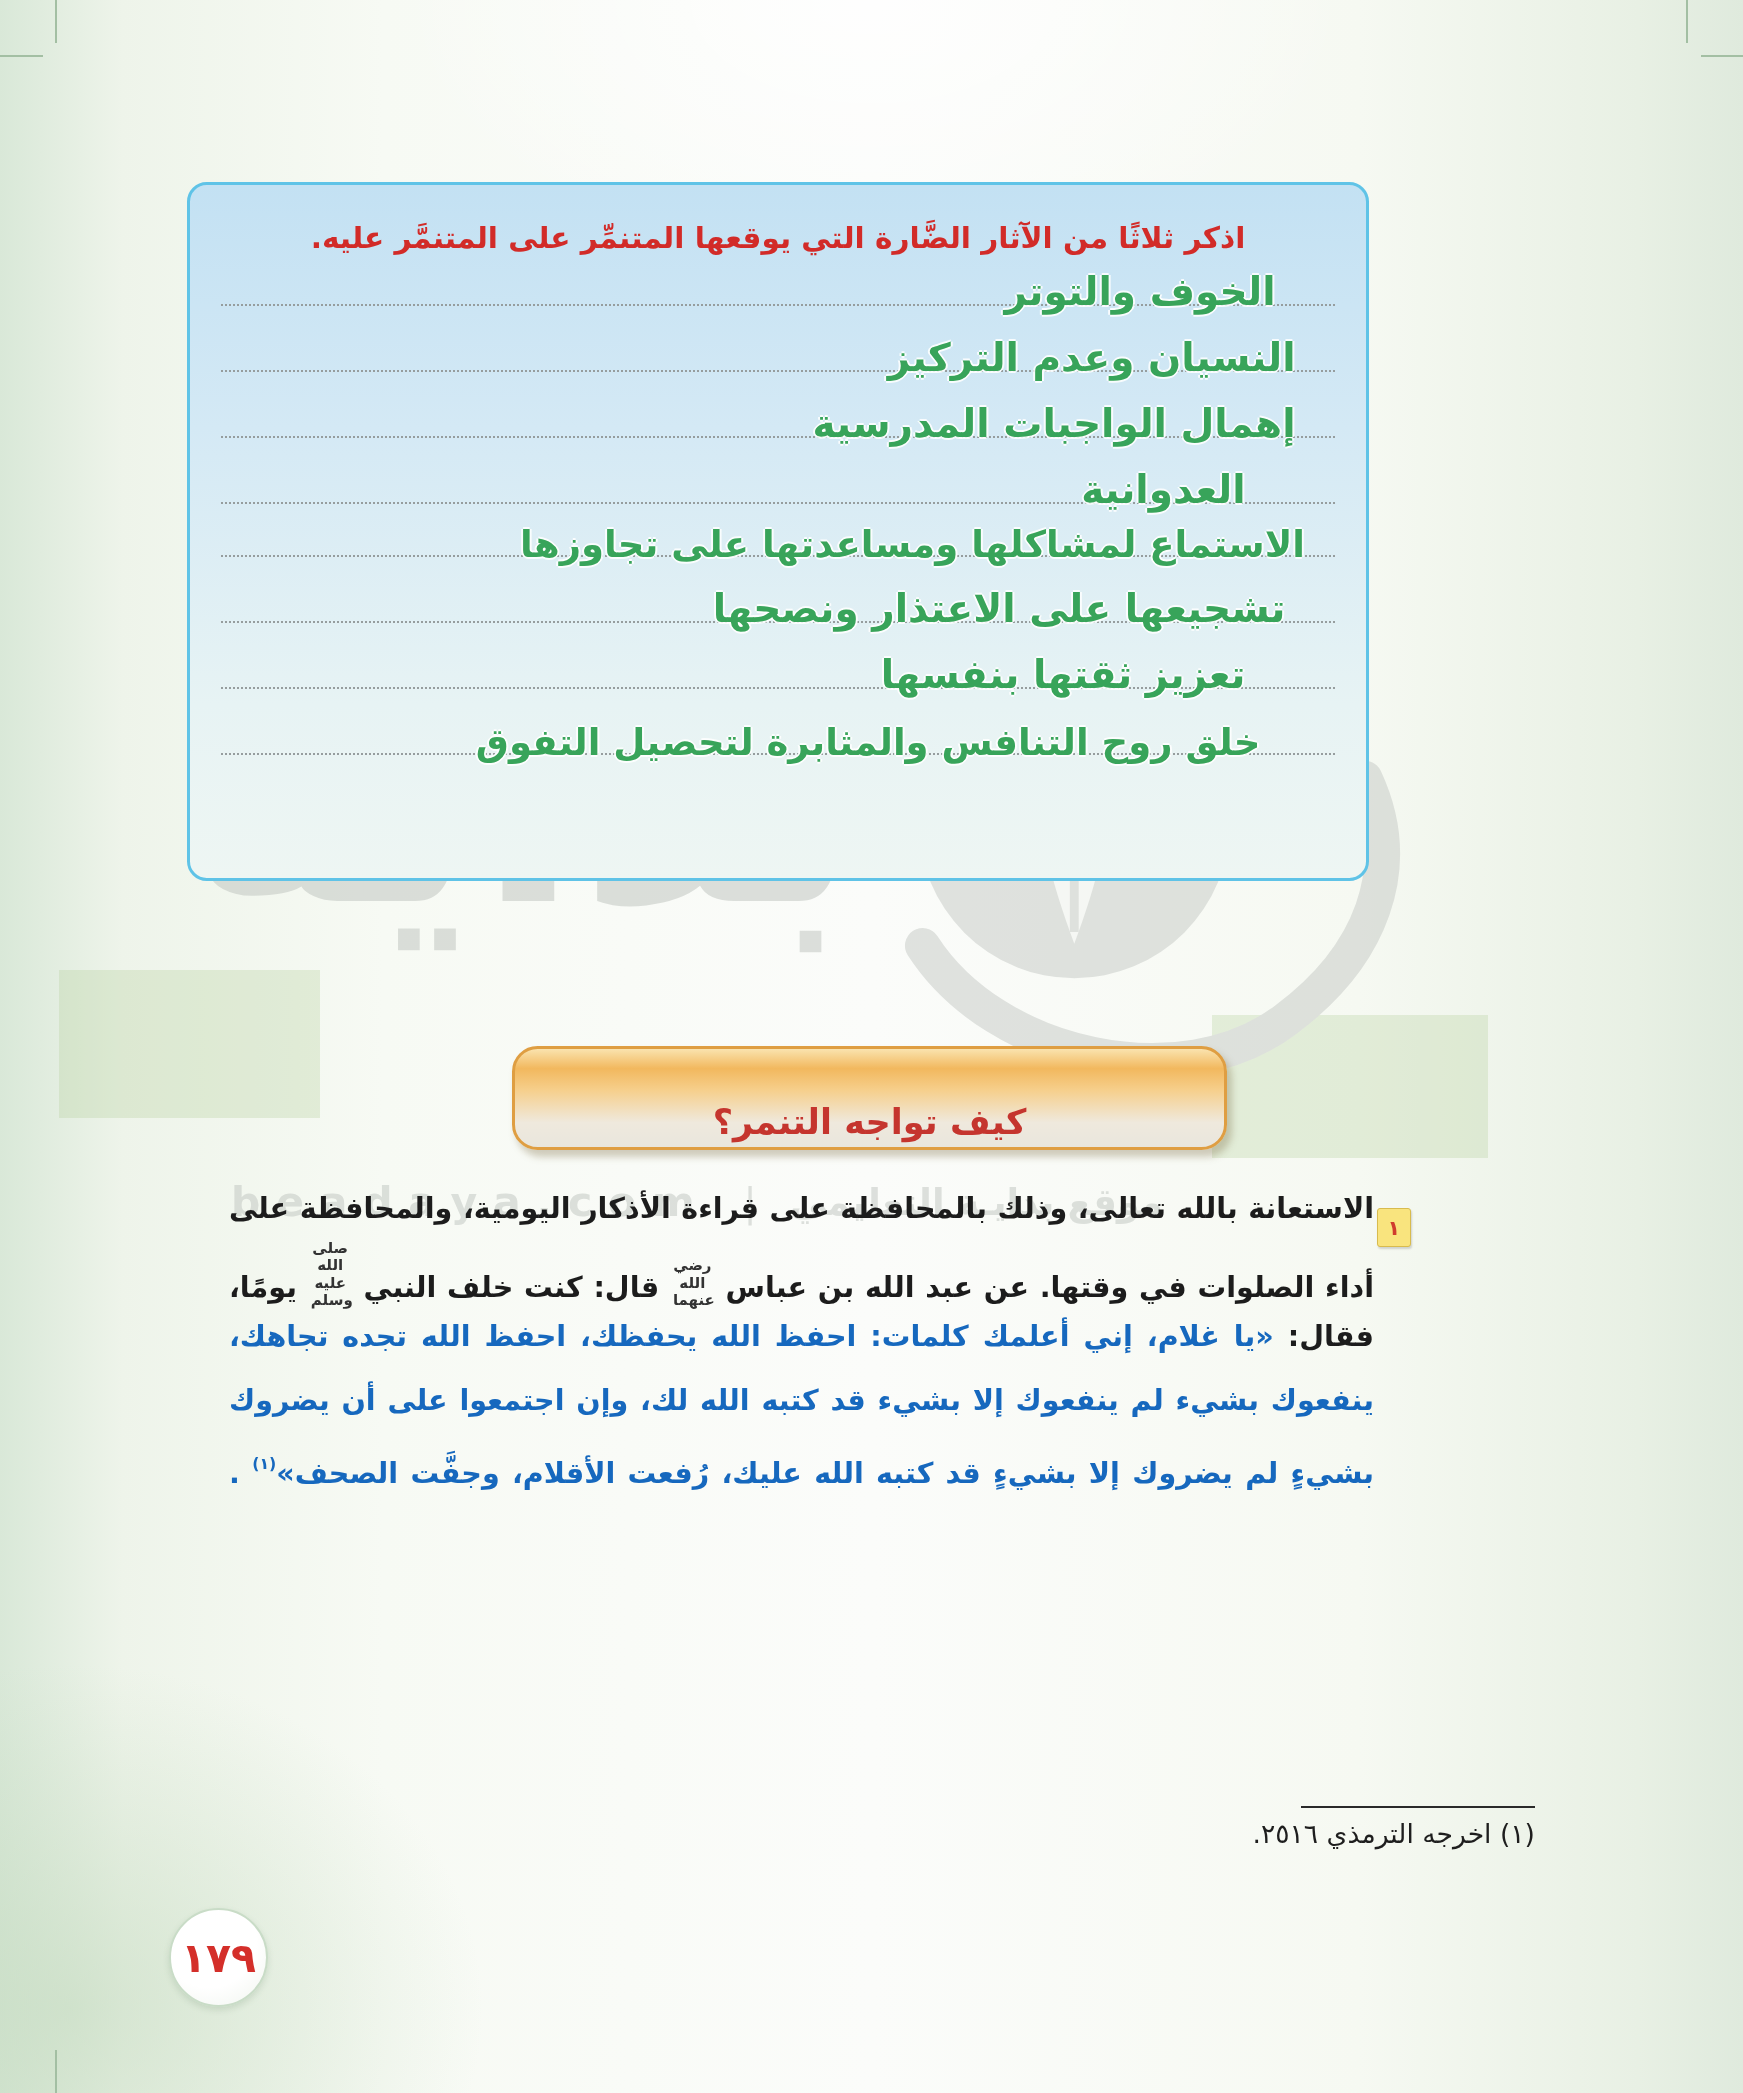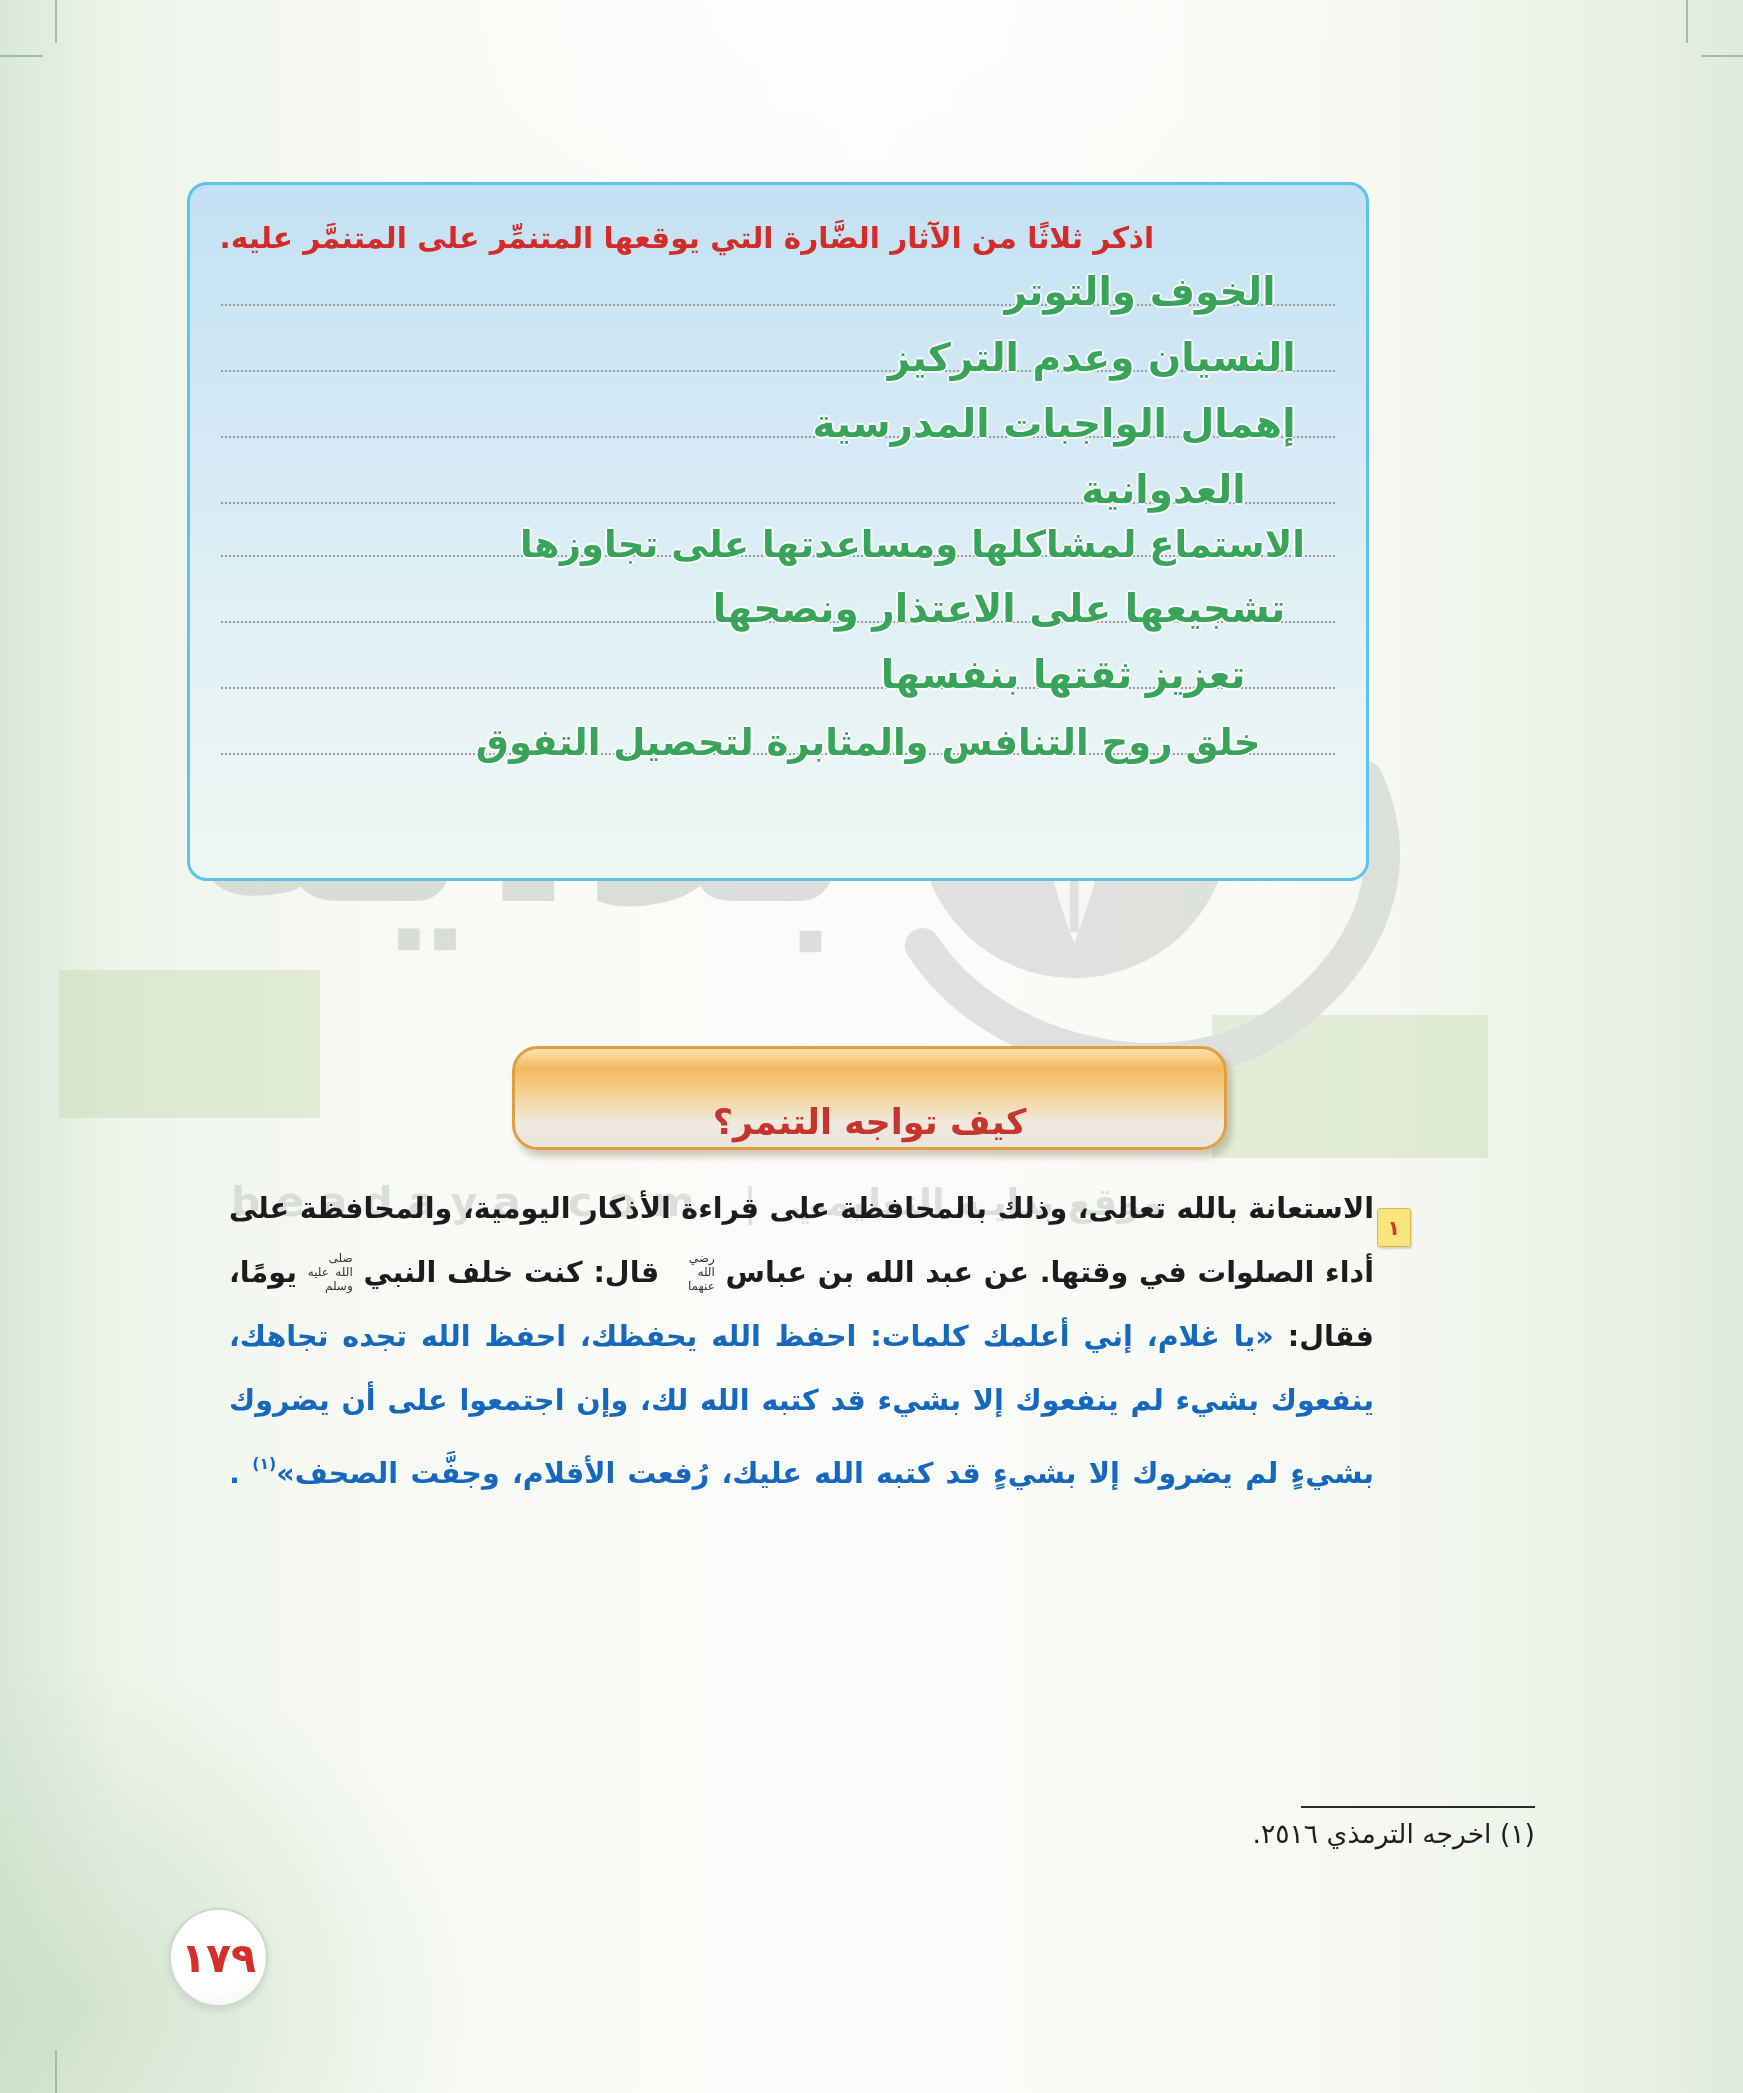--- a/index.html
+++ b/index.html
@@ -17,21 +17,21 @@
       radial-gradient(690px 394px at 50% 0%, rgba(255,255,255,.8), rgba(255,255,255,0) 70%);
   }
   .cm{position:absolute;background:#a3bfa3;}
   
   .qbox{
     position:absolute;left:187px;top:182px;width:1182px;height:699px;box-sizing:border-box;
     border:3px solid #5fc3e7;border-radius:19.7px;
     background:linear-gradient(180deg,#c3e1f3 0%,#d4e9f5 35%,#e7f3f4 75%,#eef6f3 100%);
     padding:25.6px 25.6px 0 25.6px;direction:rtl;z-index:2;
   }
-  .q-red1{color:#d22b28;font-weight:bold;font-size:29.6px;line-height:45px;text-align:left;margin:5.9px 3.9px 0 3.9px;}
+  .q-red1{color:#d22b28;font-weight:bold;font-size:29.6px;line-height:45px;text-align:center;margin:5.9px 3.9px 0 3.9px;}
   .q-red2{color:#c53230;font-weight:bold;font-size:24.6px;line-height:37px;text-align:right;margin:15.8px 23.6px 0 3.9px;}
   .ans-row{position:relative;display:flex;flex-direction:column;justify-content:flex-end;border-bottom:2px dotted #969d9e;margin:0 5.9px;}
   .ans{
     color:#38a45a;font-weight:bold;line-height:1.05;text-align:right;margin-bottom:-8.9px;
     text-shadow:-2px 0 0 rgba(255,255,255,.85),2px 0 0 rgba(255,255,255,.85),0 -2px 0 rgba(255,255,255,.85),0 2px 0 rgba(255,255,255,.85);
   }
   .r1a{height:43px;} .r65{height:64px;} .r1b{height:51px;}
   .fs40{font-size:39px;} .fs38{font-size:37px;}
   .pr60{padding-left:0;padding-right:59px;} .pr40{padding-right:39px;} .pr90{padding-right:89px;}
   .pr30{padding-right:29.6px;} .pr50{padding-right:49px;} .pr75{padding-right:74px;}
@@ -50,21 +50,21 @@
     border:3px solid #df9e42;border-radius:25.6px;
     background:linear-gradient(180deg,#fae3ae 0%,#f2b85e 20%,#f6cf8c 42%,#efe9dd 75%,#e9e6dd 100%);
     box-shadow:4.9px 6.9px 7.9px rgba(130,115,75,.35);
     display:flex;align-items:center;justify-content:center;
   }
   .pill-text{color:#c5352e;font-weight:bold;font-size:35px;margin-top:47px;}
   
   .para{position:absolute;left:229px;top:1176px;width:1145px;direction:rtl;z-index:4;}
   .pline{height:64px;line-height:64px;font-size:28.6px;font-weight:bold;color:#1c1c1c;text-align:justify;text-align-last:justify;}
   .blue{color:#1668be;}
-  .roundel{display:inline-block;width:45px;font-size:12px;font-weight:normal;line-height:1.15;color:#333;vertical-align:-7.9px;white-space:normal;}
+  .roundel{display:inline-block;width:45px;font-size:15px;font-weight:bold;line-height:1.15;color:#333;text-align:center;vertical-align:-7.9px;white-space:normal;}
   .ref-sup{font-size:15.8px;vertical-align:13.8px;}
   .pmarker{
     position:absolute;left:1377px;top:1208px;width:31.5px;height:37px;z-index:4;
     background:#f9e47e;border:1px solid #d8bb4e;border-radius:3px;
     display:flex;align-items:center;justify-content:center;
     color:#d03c2e;font-size:20.7px;font-weight:bold;box-shadow:1px 2px 2px rgba(0,0,0,.15);
   }
   
   .footnote{position:absolute;right:209px;top:1806px;text-align:right;direction:rtl;z-index:4;}
   .fn-rule{width:234px;height:0;border-top:2px solid #2a2a2a;margin-right:0;margin-left:auto;margin-bottom:9.9px;}

